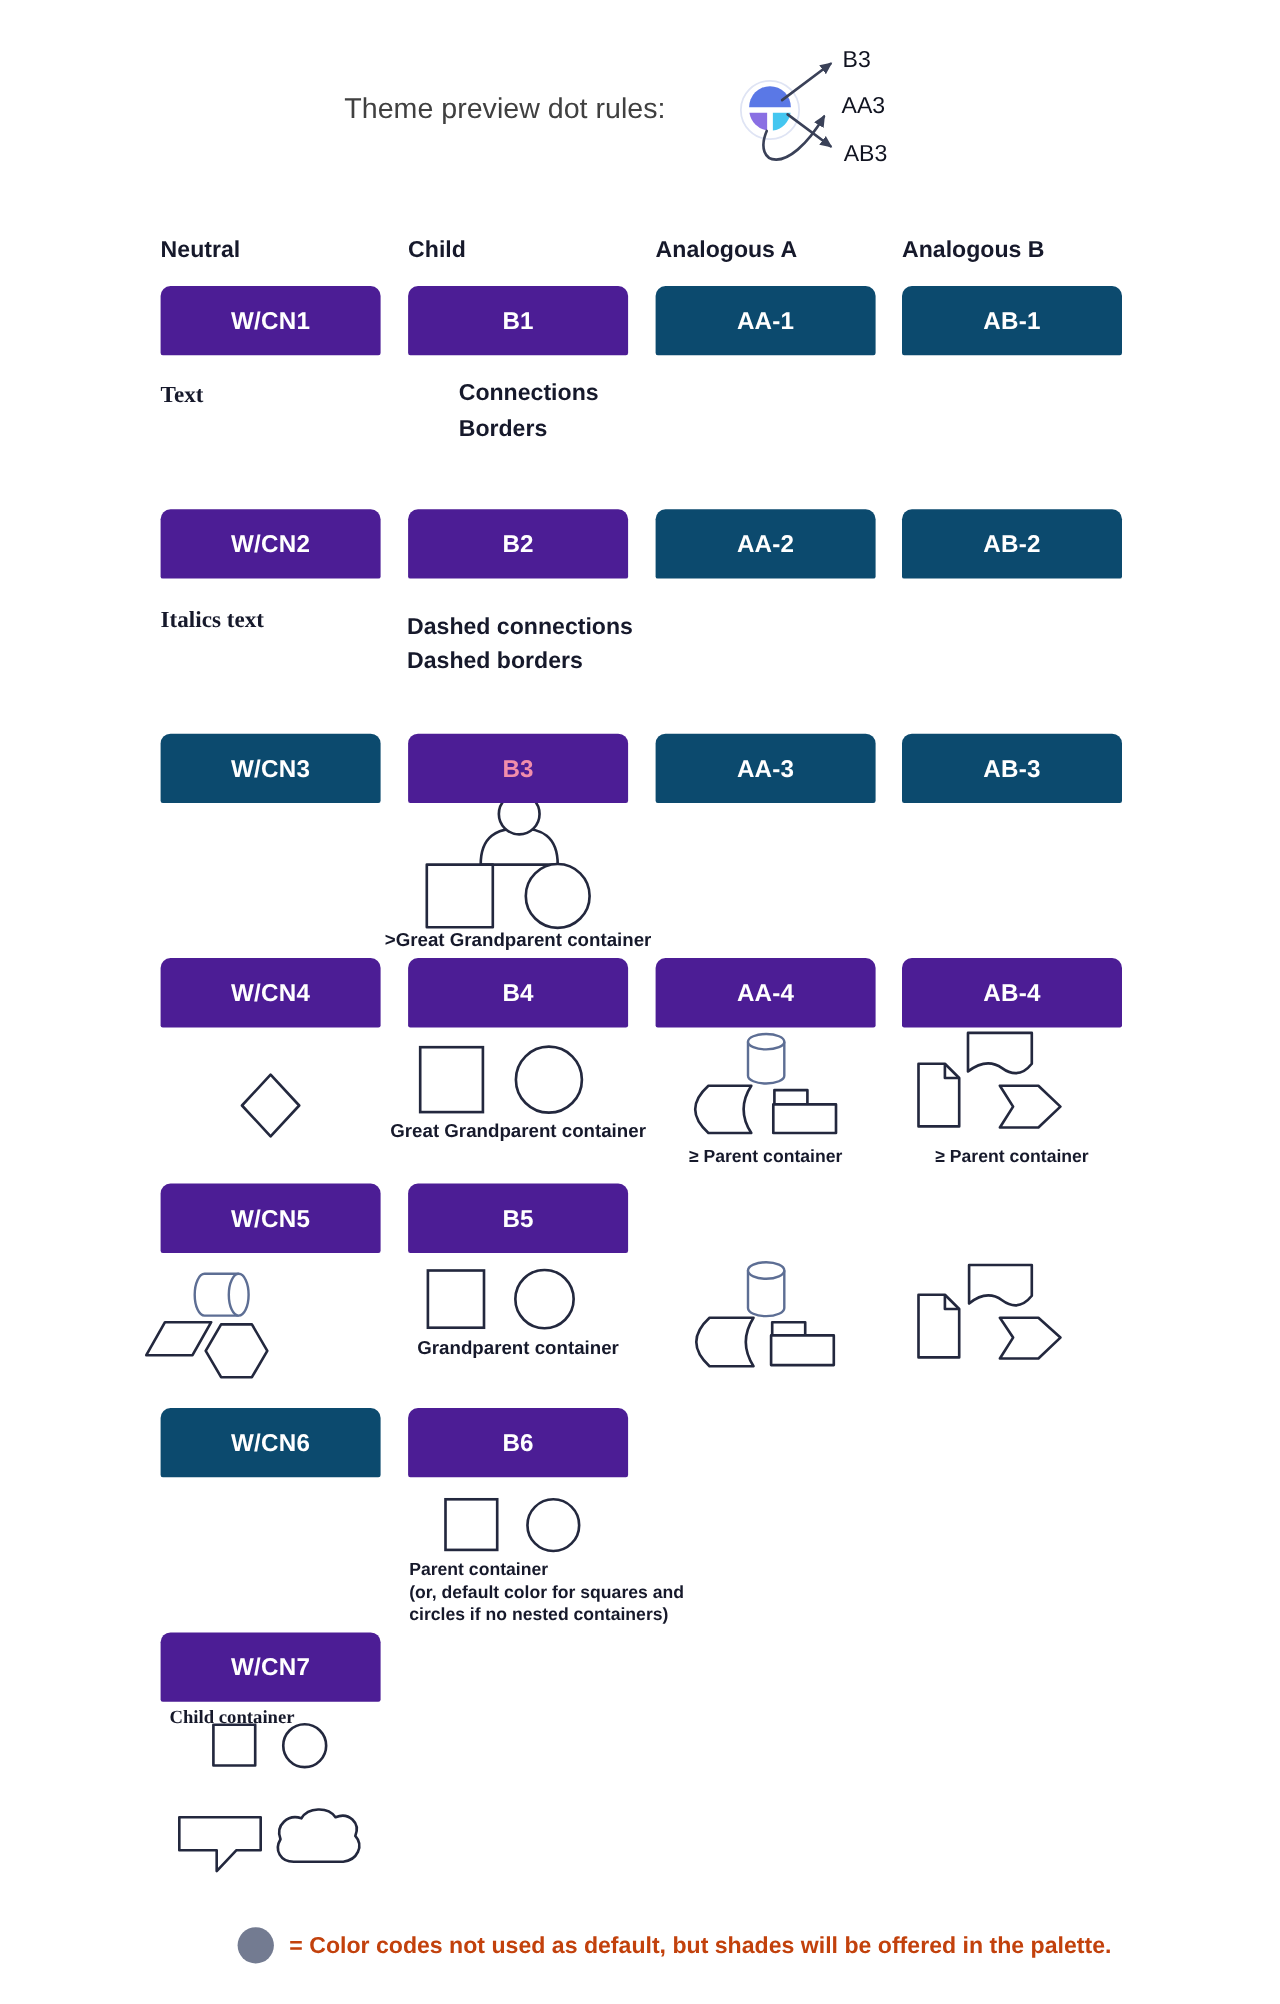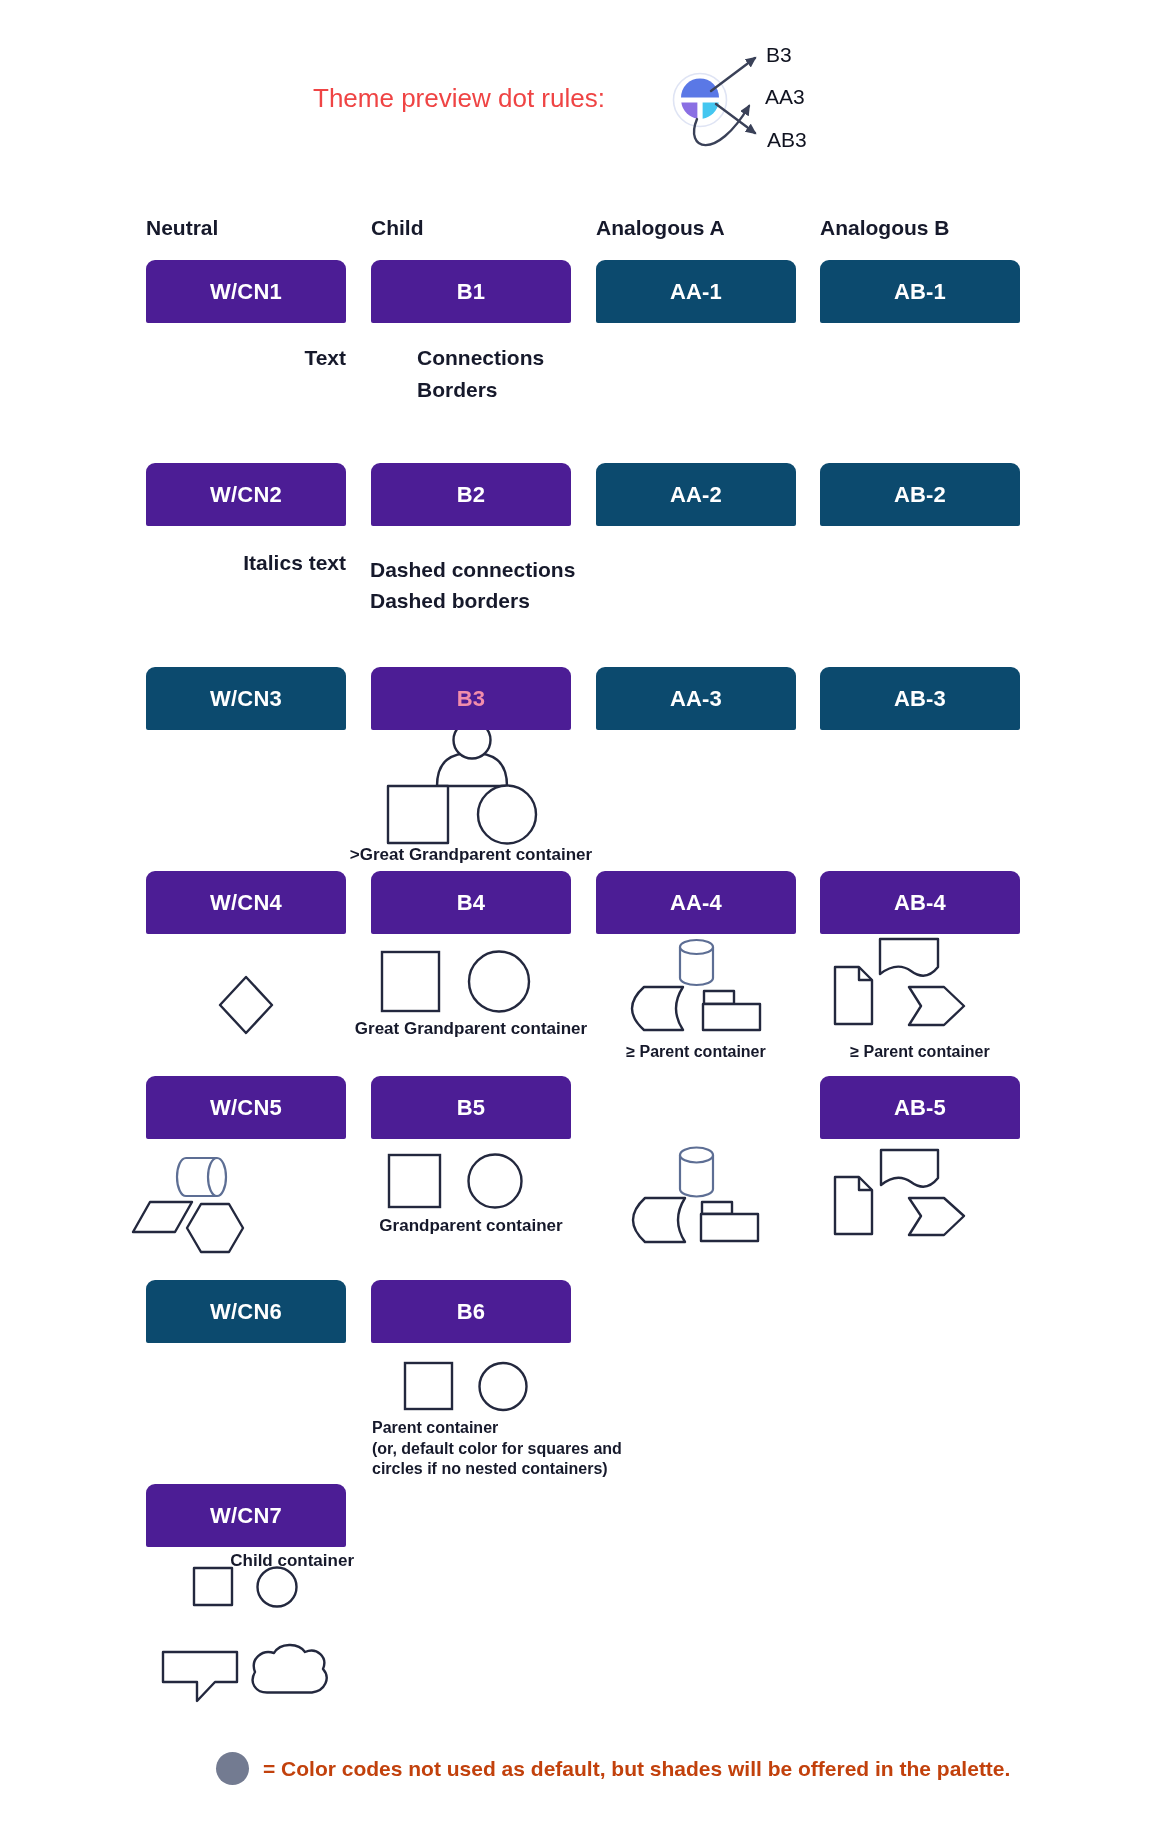--- a/index.html
+++ b/index.html
@@ -2,36 +2,36 @@
 <html><head>
 <meta charset="utf-8">
 <style>
   html,body{margin:0;padding:0;background:#ffffff;}
   #canvas{
     position:relative;width:1164px;height:1822px;background:#ffffff;overflow:hidden;
     font-family:"Liberation Sans","DejaVu Sans",sans-serif;color:#16192b;
   }
   #shapes{position:absolute;left:0;top:0;width:1164px;height:1822px;}
   .abs{position:absolute;}
-  .title{font-size:26px;font-weight:400;color:#ef4444;white-space:nowrap;}
+  .title{font-size:26px;font-weight:400;color:#404040;white-space:nowrap;}
   .dotlabel{font-size:21px;font-weight:400;color:#101320;white-space:nowrap;}
   .colhead{width:200px;font-weight:700;font-size:21px;color:#16192b;top:216px;}
   .swatch{
     width:200px;height:63px;border-radius:9px 9px 2px 2px;
     display:flex;align-items:center;justify-content:center;
     font-weight:700;font-size:22px;color:#ffffff;letter-spacing:.2px;
   }
   .dark{background:#4c1d95;}
   .gray{background:#0c4a6e;}
   .pink{color:#f28dab;}
   .cap{font-weight:700;color:#16192b;}
   .cap21{font-size:21px;line-height:32px;}
   .cap17{font-size:17px;}
   .cap16{font-size:16px;line-height:20.5px;}
-  .ctr{width:200px;text-align:right;}
+  .ctr{width:200px;text-align:left;font-family:Liberation Serif, serif;}
   .ctrw{width:260px;text-align:center;}
   .legend-dot{width:33px;height:33px;border-radius:50%;background:#737b91;}
   .legend-text{font-weight:700;font-size:21px;color:#c2410c;white-space:nowrap;}
 </style>
 </head>
 <body>
 
 <div id="canvas">
 
   <svg id="shapes" viewBox="0 0 1164 1822" xmlns="http://www.w3.org/2000/svg">
@@ -154,21 +154,20 @@
   <div class="abs swatch gray" style="left:596px;top:667px">AA-3</div>
   <div class="abs swatch gray" style="left:820px;top:667px">AB-3</div>
 
   <div class="abs swatch dark" style="left:146px;top:871px">W/CN4</div>
   <div class="abs swatch dark" style="left:371px;top:871px">B4</div>
   <div class="abs swatch dark" style="left:596px;top:871px">AA-4</div>
   <div class="abs swatch dark" style="left:820px;top:871px">AB-4</div>
 
   <div class="abs swatch dark" style="left:146px;top:1076px">W/CN5</div>
   <div class="abs swatch dark" style="left:371px;top:1076px">B5</div>
-  <div class="abs swatch dark" style="left:820px;top:1076px">AB-5</div>
 
   <div class="abs swatch gray" style="left:146px;top:1280px">W/CN6</div>
   <div class="abs swatch dark" style="left:371px;top:1280px">B6</div>
 
   <div class="abs swatch dark" style="left:146px;top:1484px">W/CN7</div>
 
   <div class="abs cap cap21 ctr" style="left:146px;top:342px">Text</div>
   <div class="abs cap cap21" style="left:417px;top:342px">
     <div>Connections</div>
     <div>Borders</div>

